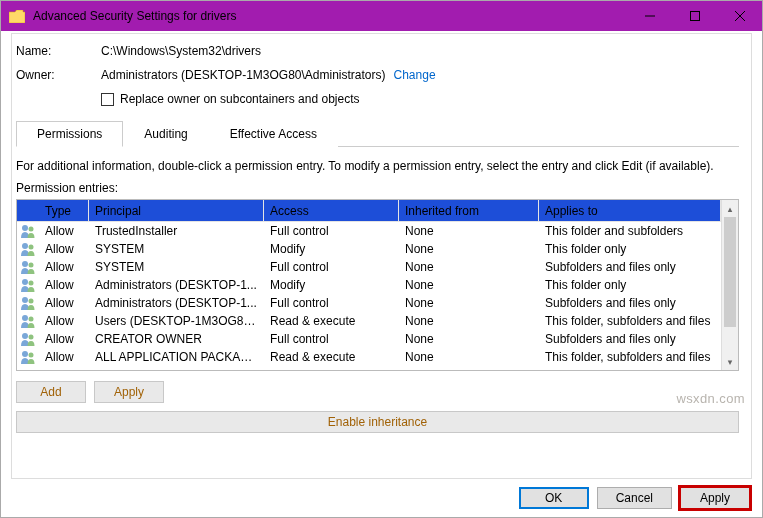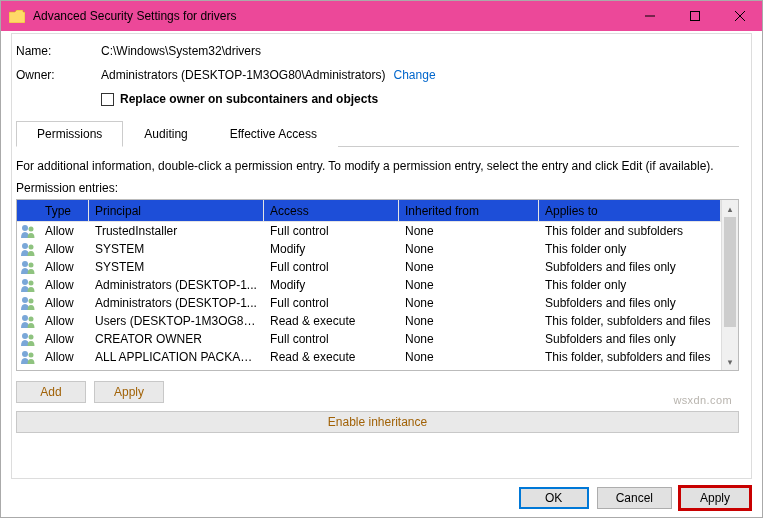--- a/index.html
+++ b/index.html
@@ -1,29 +1,29 @@
 <!DOCTYPE html>
 <html><head>
   <meta charset="utf-8">
   <style>
     * { box-sizing: border-box; font-family: "Segoe UI", Tahoma, sans-serif; font-size: 12px; }
     body { margin: 0; background: #fff; width: 763px; height: 518px; overflow: hidden; }
     .window { width: 763px; height: 518px; border: 1px solid #aaa; display: flex; flex-direction: column; }
-    .titlebar { height: 30px; display: flex; align-items: center; padding: 0 0 0 8px; background: #ec4899; }
+    .titlebar { height: 30px; display: flex; align-items: center; padding: 0 0 0 8px; background: #a21caf; }
     .titlebar .folder-ico { width: 16px; height: 13px; margin-right: 8px; }
     .titlebar .title { flex: 1; }
     .winbtns { display: flex; height: 100%; }
     .winbtn { width: 45px; display: flex; align-items: center; justify-content: center; }
     .winbtn svg { width: 10px; height: 10px; }
     .content { padding: 10px 12px 4px 4px; border: 1px solid #ddd; margin: 2px 10px 0 10px; flex: 1; display: flex; flex-direction: column; position: relative; }
     .info-row { display: flex; margin-bottom: 10px; }
     .info-label { width: 85px; }
     .owner-val { display: flex; gap: 8px; align-items: center; }
     .link { color: #0066cc; cursor: pointer; }
-    .cbrow { display: flex; align-items: flex-end; gap: 6px; margin-left: 85px; margin-bottom: 12px; font-weight: bold; }
+    .cbrow { display: flex; align-items: flex-end; gap: 6px; margin-left: 85px; margin-bottom: 12px; }
     .cb { width: 13px; height: 13px; border: 1px solid #333; }
     .tabs { display: flex; border-bottom: 1px solid #ccc; margin-top: 2px; }
     .tab { padding: 5px 20px; border: 1px solid transparent; border-bottom: none; background: #fff; cursor: pointer; position: relative; top: 1px; }
     .tab.active { border-color: #ccc; border-bottom: 1px solid #fff; }
     .info-text { margin: 12px 0 8px 0; }
     .entries-label { margin-bottom: 4px; }
     .grid-wrap { border: 1px solid #bbb; height: 172px; display: flex; }
     .grid { flex: 1; overflow: hidden; }
     .gh { display: flex; background: #1d4ed8; border-bottom: 1px solid #e4e4e4; height: 22px; align-items: center; }
     .gh > div, .gr > div { padding: 0 6px; overflow: hidden; white-space: nowrap; text-overflow: ellipsis; }
@@ -40,21 +40,21 @@
     .vscroll .arr { position:absolute; left:0; right:0; height:17px; display:flex; align-items:center; justify-content:center; color:#666; font-size:9px;}
     .vscroll .arr.top{top:0;} .vscroll .arr.bot{bottom:0;}
     .btnrow { display: flex; gap: 8px; margin-top: 10px; }
     .btn { height: 22px; border: 1px solid #adadad; background: #e1e1e1; padding: 0 18px; display: flex; align-items: center; justify-content: center; cursor: pointer; min-width: 70px; }
     .btn.disabled { color: #a16207; background: #e9e9e9; border-color: #c8c8c8; cursor: default; }
     .enable-row { margin-top: 8px; }
     .bottom-bar { display: flex; justify-content: flex-end; gap: 8px; padding: 8px 12px; }
     .btn.ok { border-color: #0078d7; box-shadow: inset 0 0 0 1px #0078d7; }
     .btn.apply { outline: 3px solid #c80000; outline-offset: -1px; }
     .ppl { width:16px; height:16px; }
-    .watermark { position: absolute; right: 19px; bottom: 72px; font-size: 11px; color: #b8b4ae; letter-spacing: .4px; }
+    .watermark { position: absolute; right: 6px; bottom: 72px; font-size: 13px; color: #b8b4ae; letter-spacing: .4px; }
     .gh .c-icon{border-right:none;}
   </style>
 </head>
 <body>
 
 <div class="window">
   <div class="titlebar">
     <svg class="folder-ico" viewBox="0 0 16 13">
         <path d="M0 2 L6 2 L7.5 0 L14 0 L14 2 L16 2 L16 13 L0 13 Z" fill="#ffd968" stroke="#d9a400" stroke-width="0.5"></path>
       </svg>

